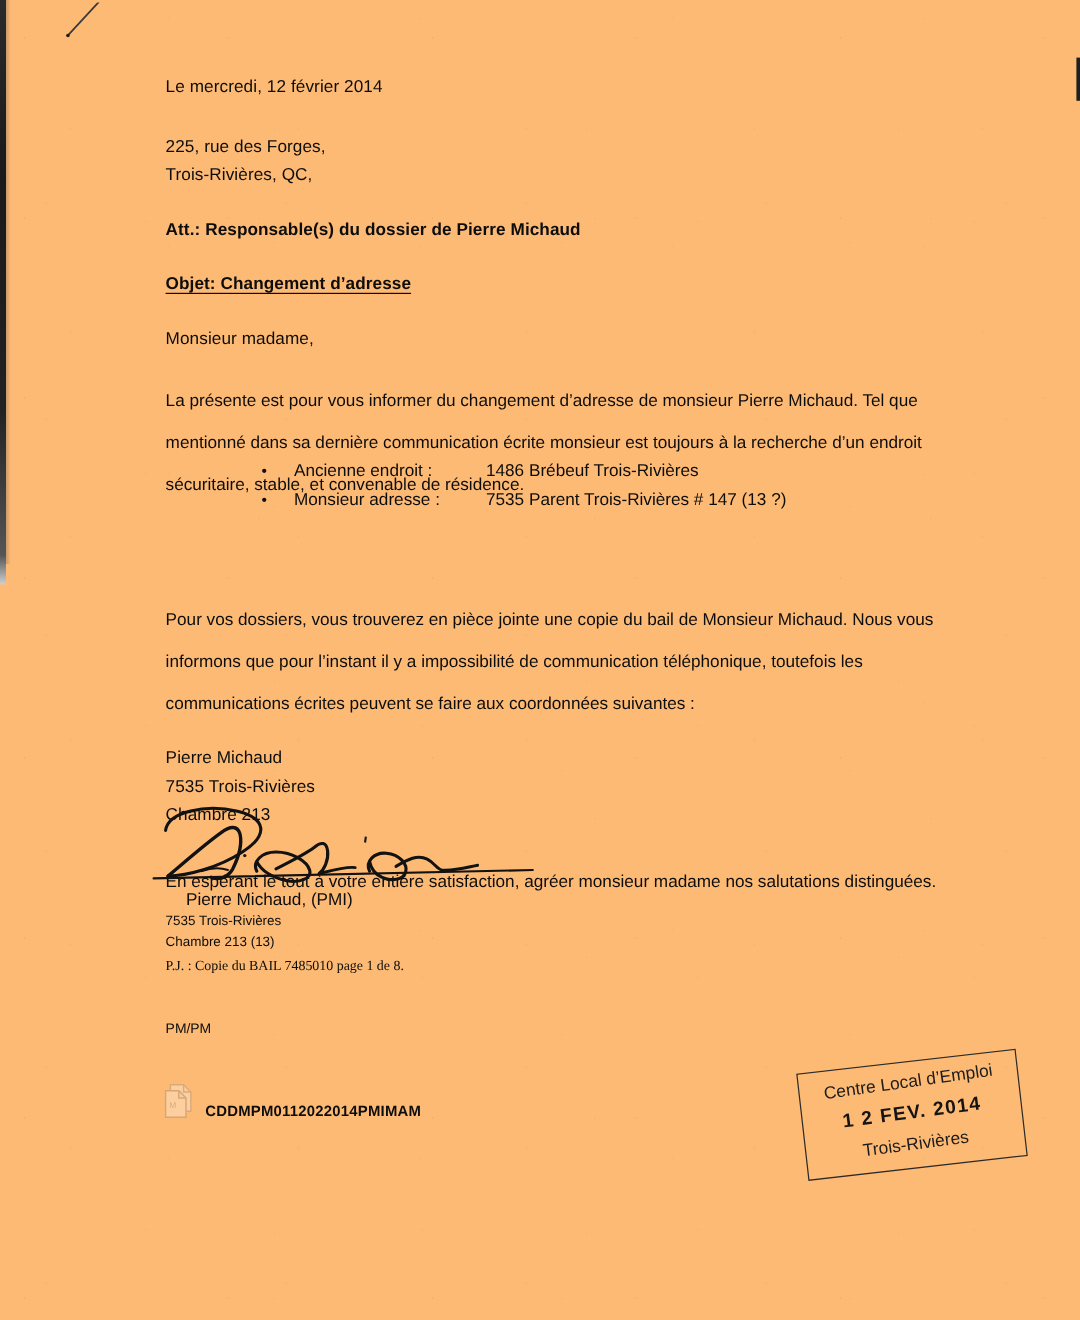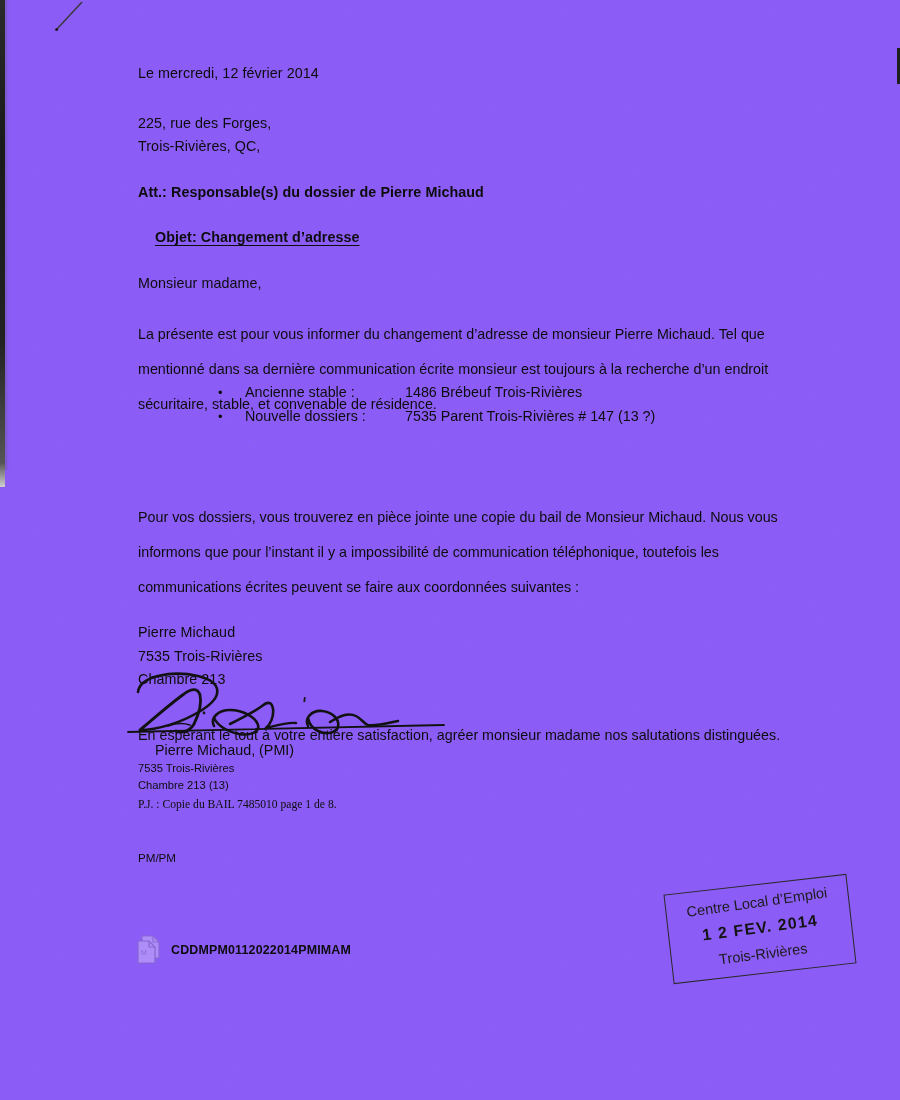--- a/index.html
+++ b/index.html
@@ -4,21 +4,21 @@
 <style>
   html, body {
     margin: 0;
     padding: 0;
     background: #ffffff;
   }
   .page {
     position: relative;
     width: 900px;
     height: 1100px;
-    background: #8b5cf6;
+    background: #fdba74;
     overflow: hidden;
     font-family: "Liberation Sans", sans-serif;
     color: #0d0d0d;
     -webkit-font-smoothing: antialiased;
   }
 
   
   .scan-left-edge {
     position: absolute;
     left: 0px;
@@ -154,23 +154,22 @@
     top: 851px;
     font-size: 11.6px;
   }
 
   
   .ref-row {
     position: absolute;
     left: 136px;
     top: 903px;
     display: flex;
-    align-items: center;
+    align-items: flex-end;
     gap: 9px;
-    margin-top: 32px;
   }
   .doc-icon { opacity: .30; }
   .ref-code {
     font-size: 12.4px;
     font-weight: 700;
     letter-spacing: .2px;
   }
 
   
   .stamp {
@@ -236,21 +235,21 @@
 
     <div class="line">225, rue des Forges,</div>
     <div class="line">Trois-Rivières, QC,</div>
 
     <div class="gap-md"></div>
 
     <div class="line bold">Att.: Responsable(s) du dossier de Pierre Michaud</div>
 
     <div class="gap-md"></div>
 
-    <div class="line underline-head" style="display:inline-block;margin-left:17px;">Objet: Changement d’adresse</div>
+    <div class="line underline-head" style="display:inline-block;">Objet: Changement d’adresse</div>
 
     <div class="gap-md"></div>
 
     <div class="line">Monsieur madame,</div>
 
     <div class="gap-md"></div>
 
     <div class="para">La présente est pour vous informer du changement d’adresse de monsieur Pierre Michaud. Tel que mentionné dans sa dernière communication écrite monsieur est toujours à la recherche d’un endroit sécuritaire, stable, et convenable de résidence.</div>
 
     
@@ -265,26 +264,26 @@
     <div class="line">Chambre 213</div>
 
     <div class="gap-lg"></div>
 
     <div class="para">En espérant le tout à votre entière satisfaction, agréer monsieur madame nos salutations distinguées.</div>
   </div>
 
   <div class="bullets">
     <div class="bullet-row">
       <span class="bullet-dot">•</span>
-      <span class="bullet-label">Ancienne stable :</span>
+      <span class="bullet-label">Ancienne endroit :</span>
       <span class="bullet-value">1486 Brébeuf Trois-Rivières</span>
     </div>
     <div class="bullet-row">
       <span class="bullet-dot">•</span>
-      <span class="bullet-label">Nouvelle dossiers :</span>
+      <span class="bullet-label">Monsieur adresse :</span>
       <span class="bullet-value">7535 Parent Trois-Rivières # 147 (13 ?)</span>
     </div>
   </div>
 
   <svg class="signature-wrap" viewBox="0 0 330 86">
     <g fill="none" stroke="#121212" stroke-linecap="round" stroke-linejoin="round">
       <path d="M12 24 C14 8, 46 2, 72 8 C96 14, 98 28, 76 42 C56 55, 30 62, 14 62" stroke-width="2.6"></path>
       <path d="M14 62 C26 52, 44 36, 58 26 C66 20, 72 20, 74 27
                C76 36, 72 48, 68 56 C64 63, 56 66, 50 63" stroke-width="2.8"></path>
       <path d="M88 58 C84 50, 92 42, 104 42 C118 42, 130 50, 132 57

